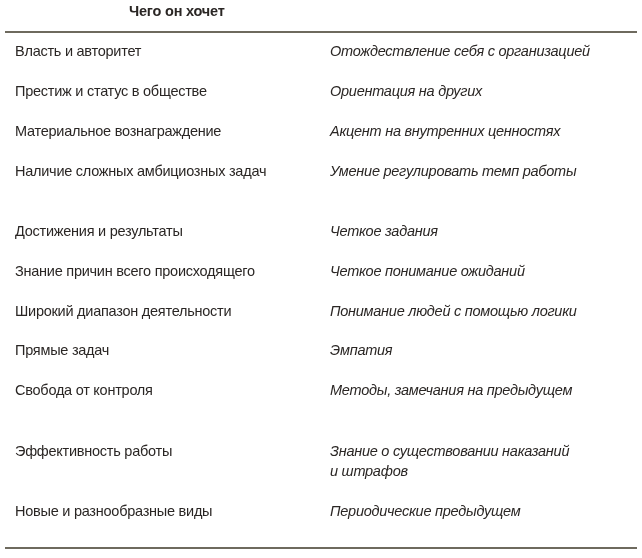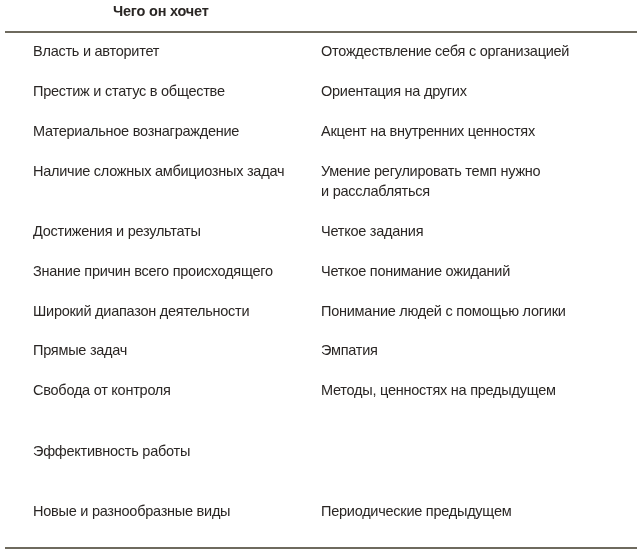--- a/index.html
+++ b/index.html
@@ -26,46 +26,47 @@
       height: 32px;
     }
     .header-cell {
       position: absolute;
       top: 3px;
       font-size: 14.5px;
       font-weight: bold;
       color: #2a2624;
       letter-spacing: -0.2px;
     }
-    .header-left { left: 108px; }
+    .header-left { left: 124px; }
     .header-right { left: 377px; }
     .rule {
       height: 2px;
       background: #6e6a5e;
       width: 632px;
     }
     .rule-top { position: absolute; top: 31px; left: 0; }
     .rule-bottom { position: absolute; top: 547px; left: 0; }
     .row {
       position: absolute;
       left: 0;
       width: 632px;
       font-size: 14.5px;
       line-height: 20px;
       letter-spacing: -0.25px;
     }
     .cell-left {
       position: absolute;
-      left: 28px;
+      left: 10px;
       width: 300px;
     }
     .cell-right {
       position: absolute;
-      left: 316px;
+      left: 325px;
       width: 300px;
+      font-style: italic;
     }
   </style>
 </head>
 <body>
 
 <div class="table">
   <div class="header-row">
     <span class="header-cell header-left">Чего он хочет</span>
   </div>
   <div class="rule rule-top"></div>
@@ -81,22 +82,21 @@
   </div>
 
   <div class="row" style="top:121px">
     <div class="cell-left">Материальное вознаграждение</div>
     <div class="cell-right">Акцент на внутренних ценностях</div>
   </div>
 
   <div class="row" style="top:161px">
     <div class="cell-left">Наличие сложных амбициозных задач</div>
     <div class="cell-right">
-      <div>Умение регулировать темп нужно</div>
-      <div>и расслабляться</div>
+      <div>Умение регулировать темп работы</div>
     </div>
   </div>
 
   <div class="row" style="top:221px">
     <div class="cell-left">Достижения и результаты</div>
     <div class="cell-right">Четкое задания</div>
   </div>
 
   <div class="row" style="top:261px">
     <div class="cell-left">Знание причин всего происходящего</div>
@@ -109,27 +109,29 @@
   </div>
 
   <div class="row" style="top:340px">
     <div class="cell-left">Прямые задач</div>
     <div class="cell-right">Эмпатия</div>
   </div>
 
   <div class="row" style="top:380px">
     <div class="cell-left">Свобода от контроля</div>
     <div class="cell-right">
-      <div>Методы, ценностях на предыдущем</div>
+      <div>Методы, замечания на предыдущем</div>
     </div>
   </div>
 
   <div class="row" style="top:441px">
     <div class="cell-left">Эффективность работы</div>
     <div class="cell-right">
+      <div>Знание о существовании наказаний</div>
+      <div>и штрафов</div>
     </div>
   </div>
 
   <div class="row" style="top:501px">
     <div class="cell-left">
       <div>Новые и разнообразные виды</div>
     </div>
     <div class="cell-right">Периодические предыдущем</div>
   </div>
 

